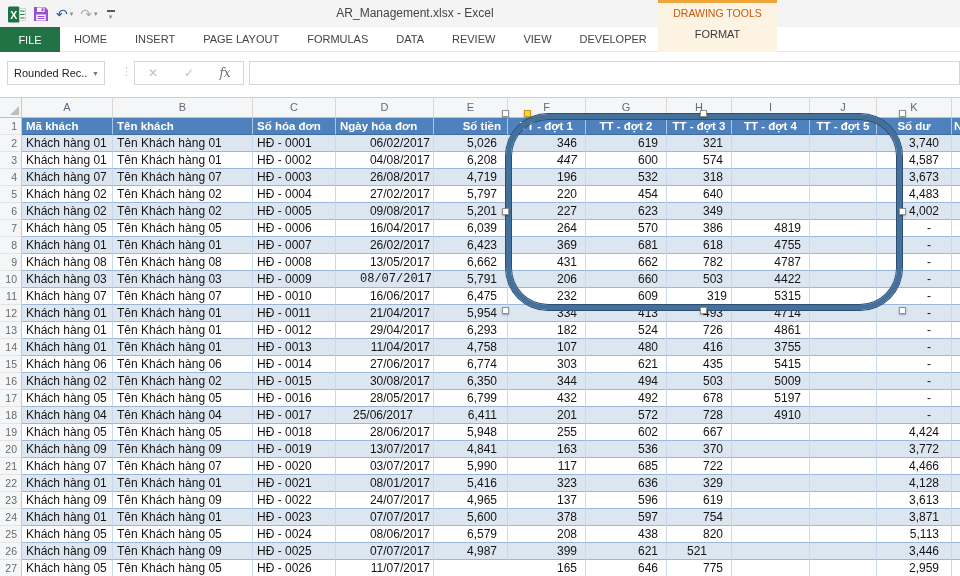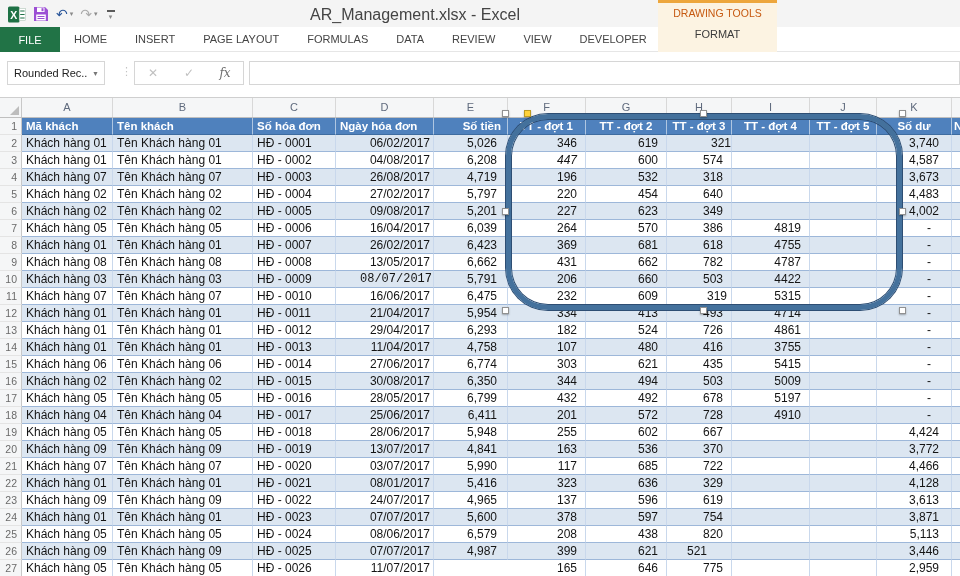--- a/index.html
+++ b/index.html
@@ -10,21 +10,21 @@
   .titlebar{position:absolute;left:0;top:0;width:960px;height:27px;background:#F4F4F4}
   .qat{position:absolute;left:8px;top:4px;height:20px;display:flex;align-items:center;gap:7px}
   .qbtn{display:flex;align-items:center;cursor:default}
   .undo-glyph{font-size:14px;color:#2B579A;line-height:14px}
   .redo-glyph{font-size:14px;color:#ABABAB;line-height:14px}
   .caret{font-size:7px;color:#8A8A8A;margin-left:2px}
   .cust{display:flex;flex-direction:column;align-items:center;line-height:5px;margin-left:2px}
   .cust .bar{width:8px;border-top:2px solid #5a5a5a;margin-bottom:2px}
   .cust .caret{margin:0}
   .title{position:absolute;left:415px;top:6px;transform:translateX(-50%);
-         font-size:16px;color:#444;white-space:nowrap}
+         font-size:12px;color:#444;white-space:nowrap}
 
   
   .tabrow{position:absolute;left:0;top:27px;width:960px;height:25px;background:#FFFFFF;
           border-bottom:1px solid #E6E6E6;display:flex;box-sizing:border-box}
   .file-tab{width:60px;height:25px;background:#217346;color:#fff;font-size:11px;
             display:flex;align-items:center;justify-content:center}
   .tab{padding:0 14px;font-size:11px;color:#444;display:flex;align-items:center;white-space:nowrap}
 
   
   .ctx{position:absolute;left:658px;top:0;width:119px;height:52px;background:#FCF3E2;
@@ -190,21 +190,21 @@
     </div>
     <div class="row band">
       <div class="gut">2</div>
       <div class="cell al" style="width: 91px;">Khách hàng 01</div>
       <div class="cell al" style="width: 140px;">Tên Khách hàng 01</div>
       <div class="cell al" style="width: 83px;">HĐ - 0001</div>
       <div class="cell ar" style="width: 98px; padding-right: 3px;">06/02/2017</div>
       <div class="cell ar" style="width: 74px; padding-right: 10px;">5,026</div>
       <div class="cell ar" style="width: 78px; padding-right: 8px;">346</div>
       <div class="cell ar" style="width: 81px; padding-right: 8px;">619</div>
-      <div class="cell ar" style="width: 65px; ">321</div>
+      <div class="cell ar" style="width: 65px; padding-right: 8px;">321</div>
       <div class="cell ar" style="width: 78px; padding-right: 8px;"></div>
       <div class="cell ar" style="width: 67px; padding-right: 8px;"></div>
       <div class="cell ar" style="width: 75px; padding-right: 12px;">3,740</div>
       <div class="cell al" style="width: 8px; border-right: none; padding-left: 2px;"></div>
     </div>
     <div class="row">
       <div class="gut">3</div>
       <div class="cell al" style="width: 91px;">Khách hàng 01</div>
       <div class="cell al" style="width: 140px;">Tên Khách hàng 01</div>
       <div class="cell al" style="width: 83px;">HĐ - 0002</div>
@@ -426,21 +426,21 @@
       <div class="cell ar" style="width: 78px; padding-right: 8px;">5197</div>
       <div class="cell ar" style="width: 67px; padding-right: 8px;"></div>
       <div class="cell ar" style="width: 75px; padding-right: 20px;">-</div>
       <div class="cell al" style="width: 8px; border-right: none; padding-left: 2px;"></div>
     </div>
     <div class="row band">
       <div class="gut">18</div>
       <div class="cell al" style="width: 91px;">Khách hàng 04</div>
       <div class="cell al" style="width: 140px;">Tên Khách hàng 04</div>
       <div class="cell al" style="width: 83px;">HĐ - 0017</div>
-      <div class="cell ar" style="width: 98px; padding-right: 3px;">25/06/2017</div>
+      <div class="cell ar" style="width: 98px; padding-right: 3px; text-align: center;">25/06/2017</div>
       <div class="cell ar" style="width: 74px; padding-right: 10px;">6,411</div>
       <div class="cell ar" style="width: 78px; padding-right: 8px;">201</div>
       <div class="cell ar" style="width: 81px; padding-right: 8px;">572</div>
       <div class="cell ar" style="width: 65px; padding-right: 8px;">728</div>
       <div class="cell ar" style="width: 78px; padding-right: 8px;">4910</div>
       <div class="cell ar" style="width: 67px; padding-right: 8px;"></div>
       <div class="cell ar" style="width: 75px; padding-right: 20px;">-</div>
       <div class="cell al" style="width: 8px; border-right: none; padding-left: 2px;"></div>
     </div>
     <div class="row">

